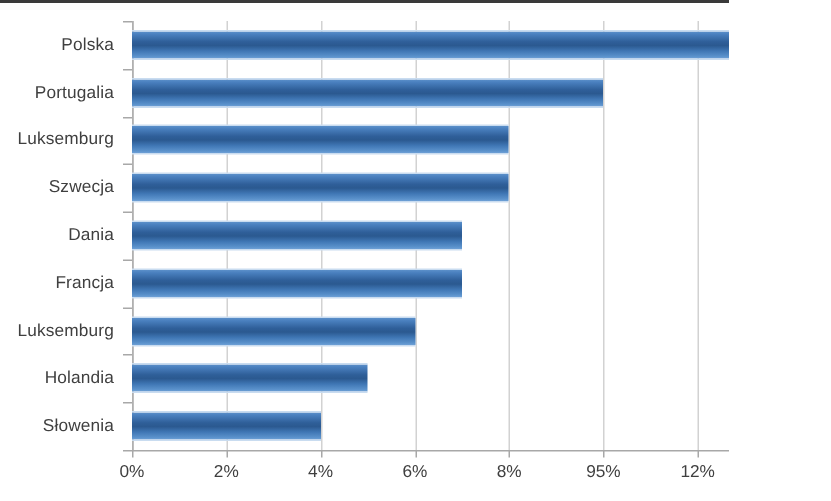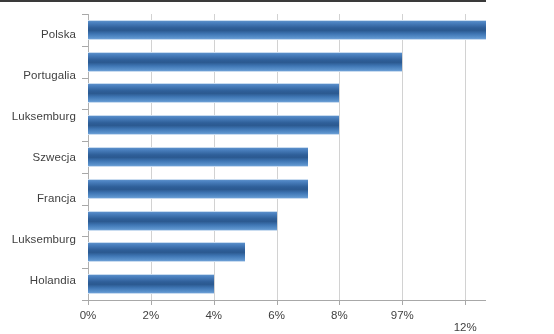--- a/index.html
+++ b/index.html
@@ -155,23 +155,25 @@
 
 <div id="chart-root">
 
   <div id="top-rule"></div>
 
   <div id="label-column">
       <div class="cat-label">Polska</div>
       <div class="cat-label">Portugalia</div>
       <div class="cat-label">Luksemburg</div>
       <div class="cat-label">Szwecja</div>
+      <div class="cat-label">Dania</div>
       <div class="cat-label">Francja</div>
       <div class="cat-label">Luksemburg</div>
       <div class="cat-label">Holandia</div>
+      <div class="cat-label">Słowenia</div>
     </div>
 
   <div id="y-axis-spine"></div>
 
   <div id="plot-area">
     <div id="gridlines">
         <div class="gridline axis-zero" style="left: 0px;"></div>
         <div class="gridline" style="left: 62.8571px;"></div>
         <div class="gridline" style="left: 125.714px;"></div>
         <div class="gridline" style="left: 188.571px;"></div>
@@ -217,23 +219,23 @@
       <div class="x-tick-label" style="left: 88px;">0%</div>
       <div class="x-tick" style="left: 150.857px;"></div>
       <div class="x-tick-label" style="left: 150.857px;">2%</div>
       <div class="x-tick" style="left: 213.714px;"></div>
       <div class="x-tick-label" style="left: 213.714px;">4%</div>
       <div class="x-tick" style="left: 276.571px;"></div>
       <div class="x-tick-label" style="left: 276.571px;">6%</div>
       <div class="x-tick" style="left: 339.429px;"></div>
       <div class="x-tick-label" style="left: 339.429px;">8%</div>
       <div class="x-tick" style="left: 402.286px;"></div>
-      <div class="x-tick-label" style="left: 402.286px;">97%</div>
+      <div class="x-tick-label" style="left: 402.286px;">95%</div>
       <div class="x-tick" style="left: 465.143px;"></div>
-      <div class="x-tick-label" style="left: 465.143px; margin-top: 12px;">12%</div>
+      <div class="x-tick-label" style="left: 465.143px;">12%</div>
       <div class="x-tick" style="left: 528px;"></div>
       <div class="x-tick-label" style="left: 528px; text-align: center;">14%</div>
     </div>
 
 <div class="y-tick" style="top: 14px;"></div>
     <div class="y-tick" style="top: 45.7778px;"></div>
     <div class="y-tick" style="top: 77.5556px;"></div>
     <div class="y-tick" style="top: 109.333px;"></div>
     <div class="y-tick" style="top: 141.111px;"></div>
     <div class="y-tick" style="top: 172.889px;"></div>

